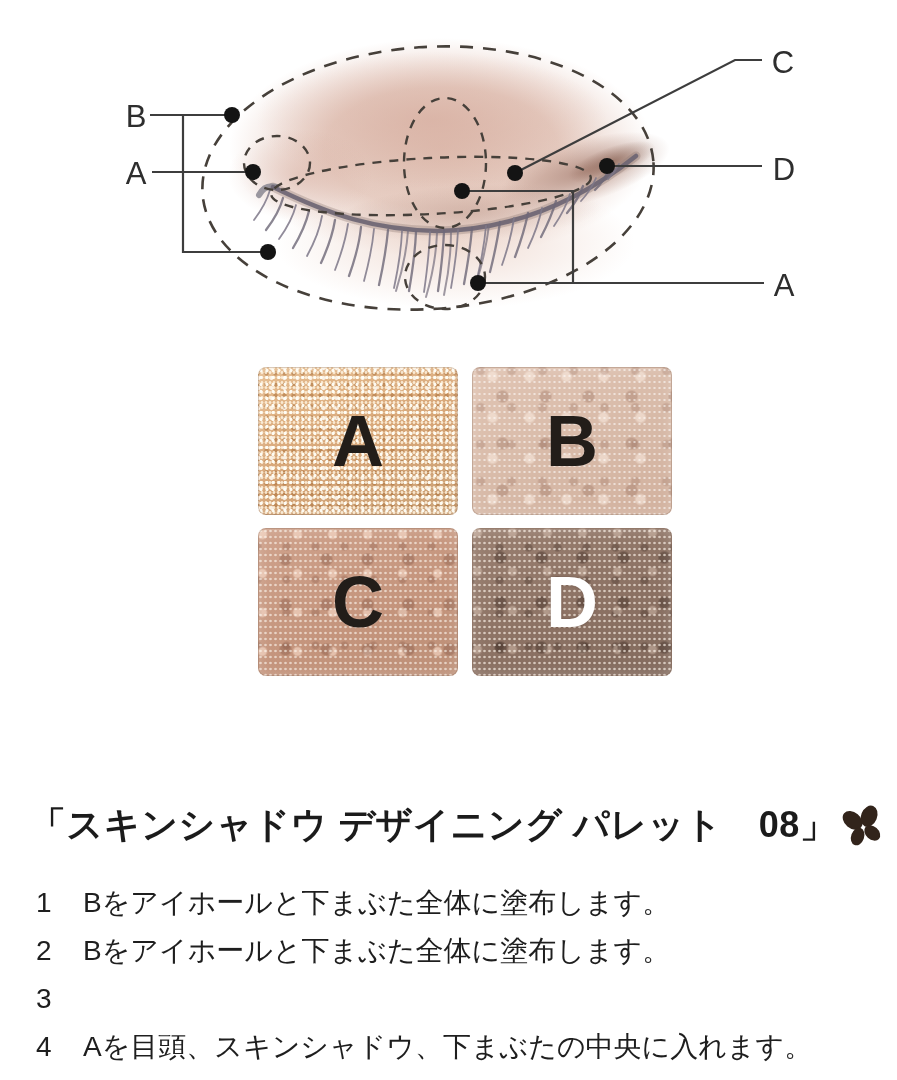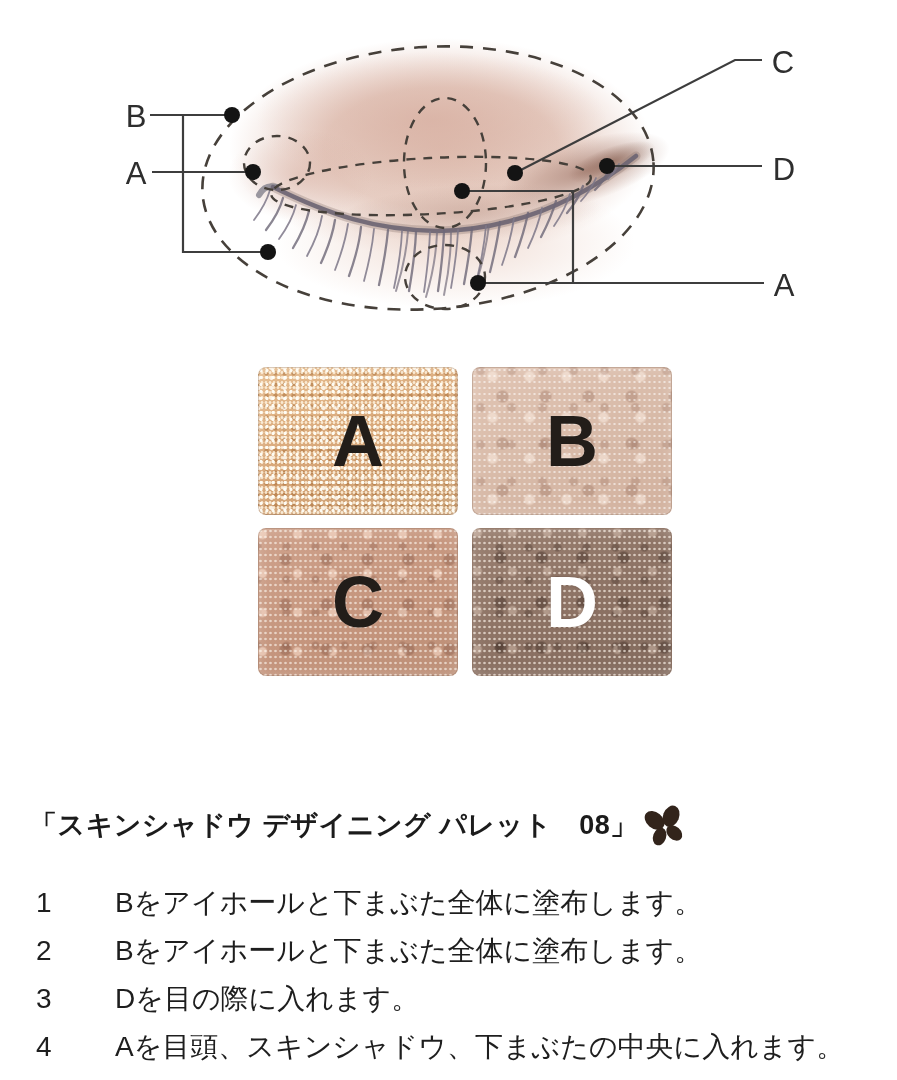--- a/index.html
+++ b/index.html
@@ -72,36 +72,36 @@
     background-size: 5px 6px, 41px 45px, 35px 39px, 29px 33px, 100% 100%;
     background-position: 0 0, 8px 7px, 23px 24px, 13px 3px, 0 0;
   }
 
   
   .title-row {
     position:absolute; left:30px; top:800px; width:840px;
     display:flex; align-items:center; gap:3px;
   }
   .title-text {
-    margin:0; font-size:27px; font-weight:bold; color:#1b1b1b; letter-spacing:0.5px;
+    margin:0; font-size:36px; font-weight:bold; color:#1b1b1b; letter-spacing:0.5px;
     white-space:nowrap;
   }
   .butterfly { width:48px; height:48px; flex:0 0 auto; margin-top:2px; }
 
   
   .instructions {
     position:absolute; left:36px; top:886px; width:820px;
     list-style:none; margin:0; padding:0;
   }
   .instruction {
     display:flex; align-items:flex-start; line-height:34px; margin-bottom:14px;
     font-size:28px; color:#1e1e1e;
   }
   .step-number { flex:0 0 47px; color:#1e1e1e; }
-  .step-text { white-space:nowrap;margin-left:32px; }
+  .step-text { white-space:nowrap; }
 </style>
 </head>
 <body>
 
 <div class="page">
 
   <svg class="eye-diagram" viewBox="0 0 897 350" xmlns="http://www.w3.org/2000/svg">
     <defs>
       <radialGradient id="gLid" cx="50%" cy="50%" r="50%">
         <stop offset="0" stop-color="#dfbfb2"></stop>
@@ -245,21 +245,20 @@
     <li class="instruction">
       <span class="step-number">1</span>
       <span class="step-text">Bをアイホールと下まぶた全体に塗布します。</span>
     </li>
     <li class="instruction">
       <span class="step-number">2</span>
       <span class="step-text">Bをアイホールと下まぶた全体に塗布します。</span>
     </li>
     <li class="instruction">
       <span class="step-number">3</span>
-      <span class="step-text">Dを目の際に入れます。</span>
     </li>
     <li class="instruction">
       <span class="step-number">4</span>
       <span class="step-text">Aを目頭、スキンシャドウ、下まぶたの中央に入れます。</span>
     </li>
   </ol>
 
 </div>
 
 </body></html>

